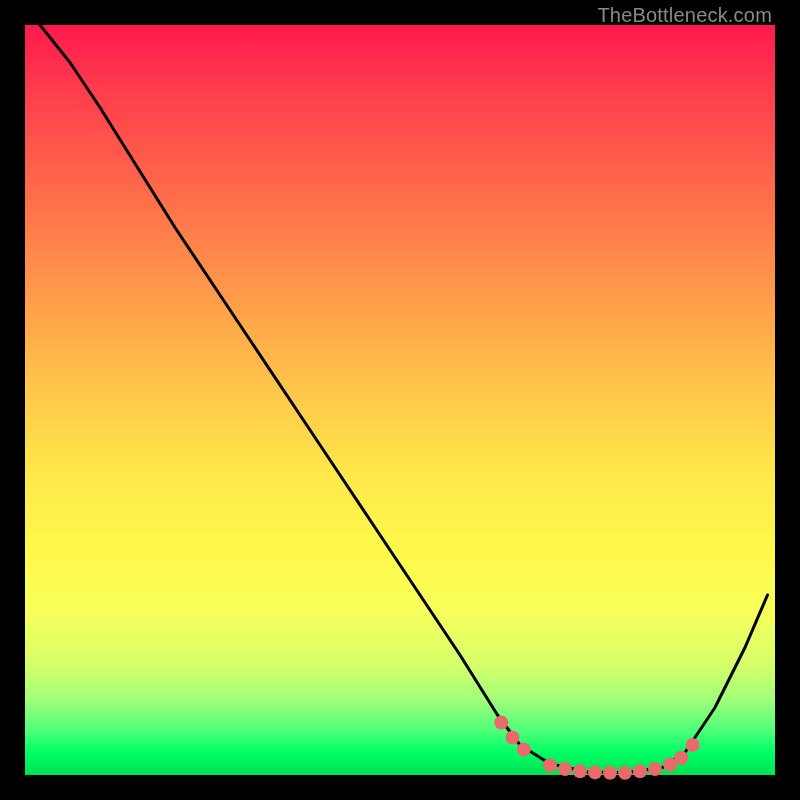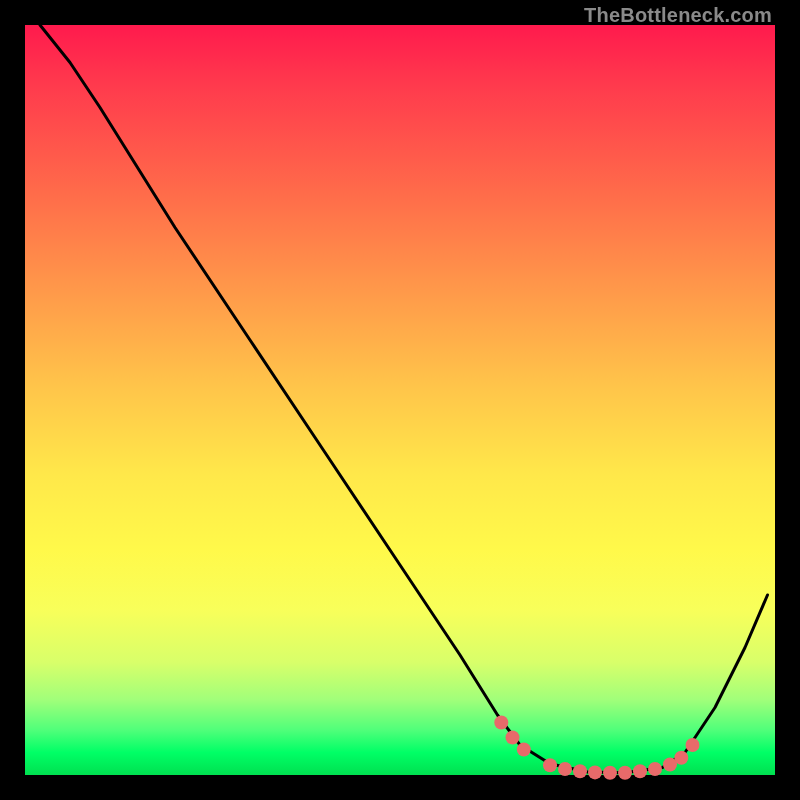--- a/index.html
+++ b/index.html
@@ -31,21 +31,21 @@
       #50ff7a 94%,
       #00ff66 97%,
       #00e050 100%);
   }
   .attribution {
     position: absolute;
     top: 4px;
     right: 28px;
     color: #8a8a8a;
     font-size: 20px;
-    font-weight: 700;
+    font-weight: 400;
     letter-spacing: 0.2px;
   }
   svg.plot {
     position: absolute;
     left: 0;
     top: 0;
     width: 750px;
     height: 750px;
     overflow: visible;
   }

